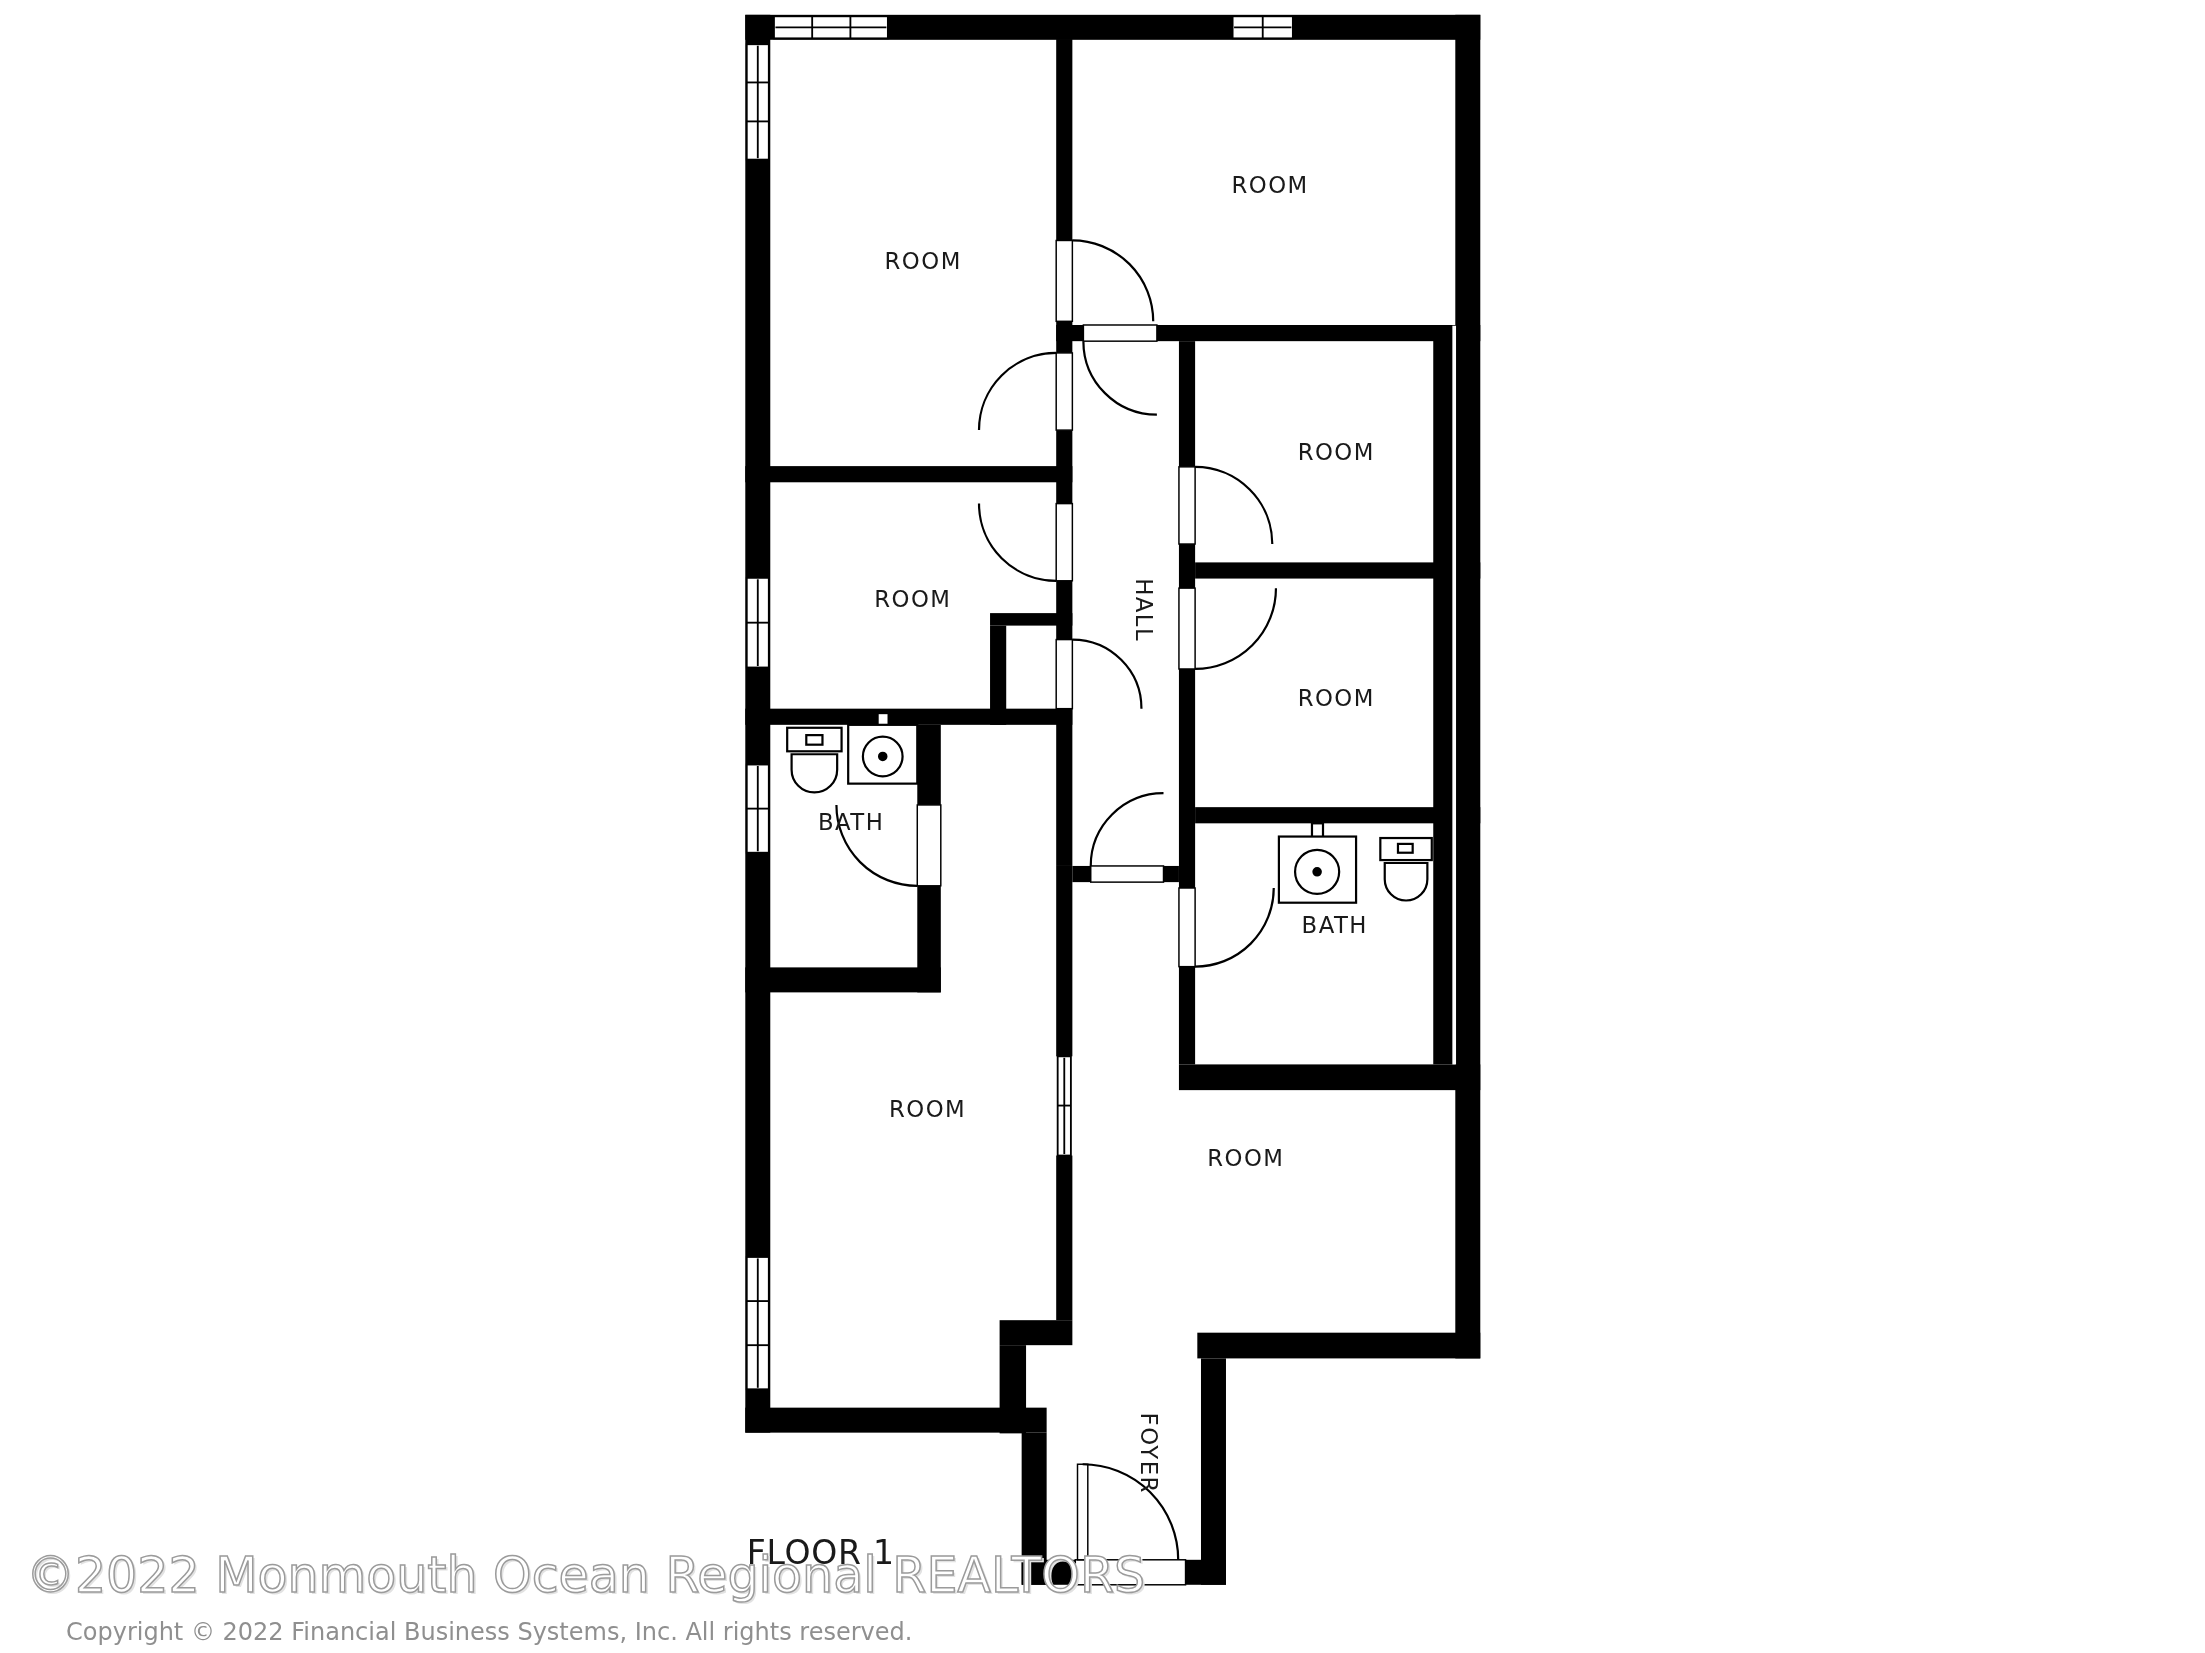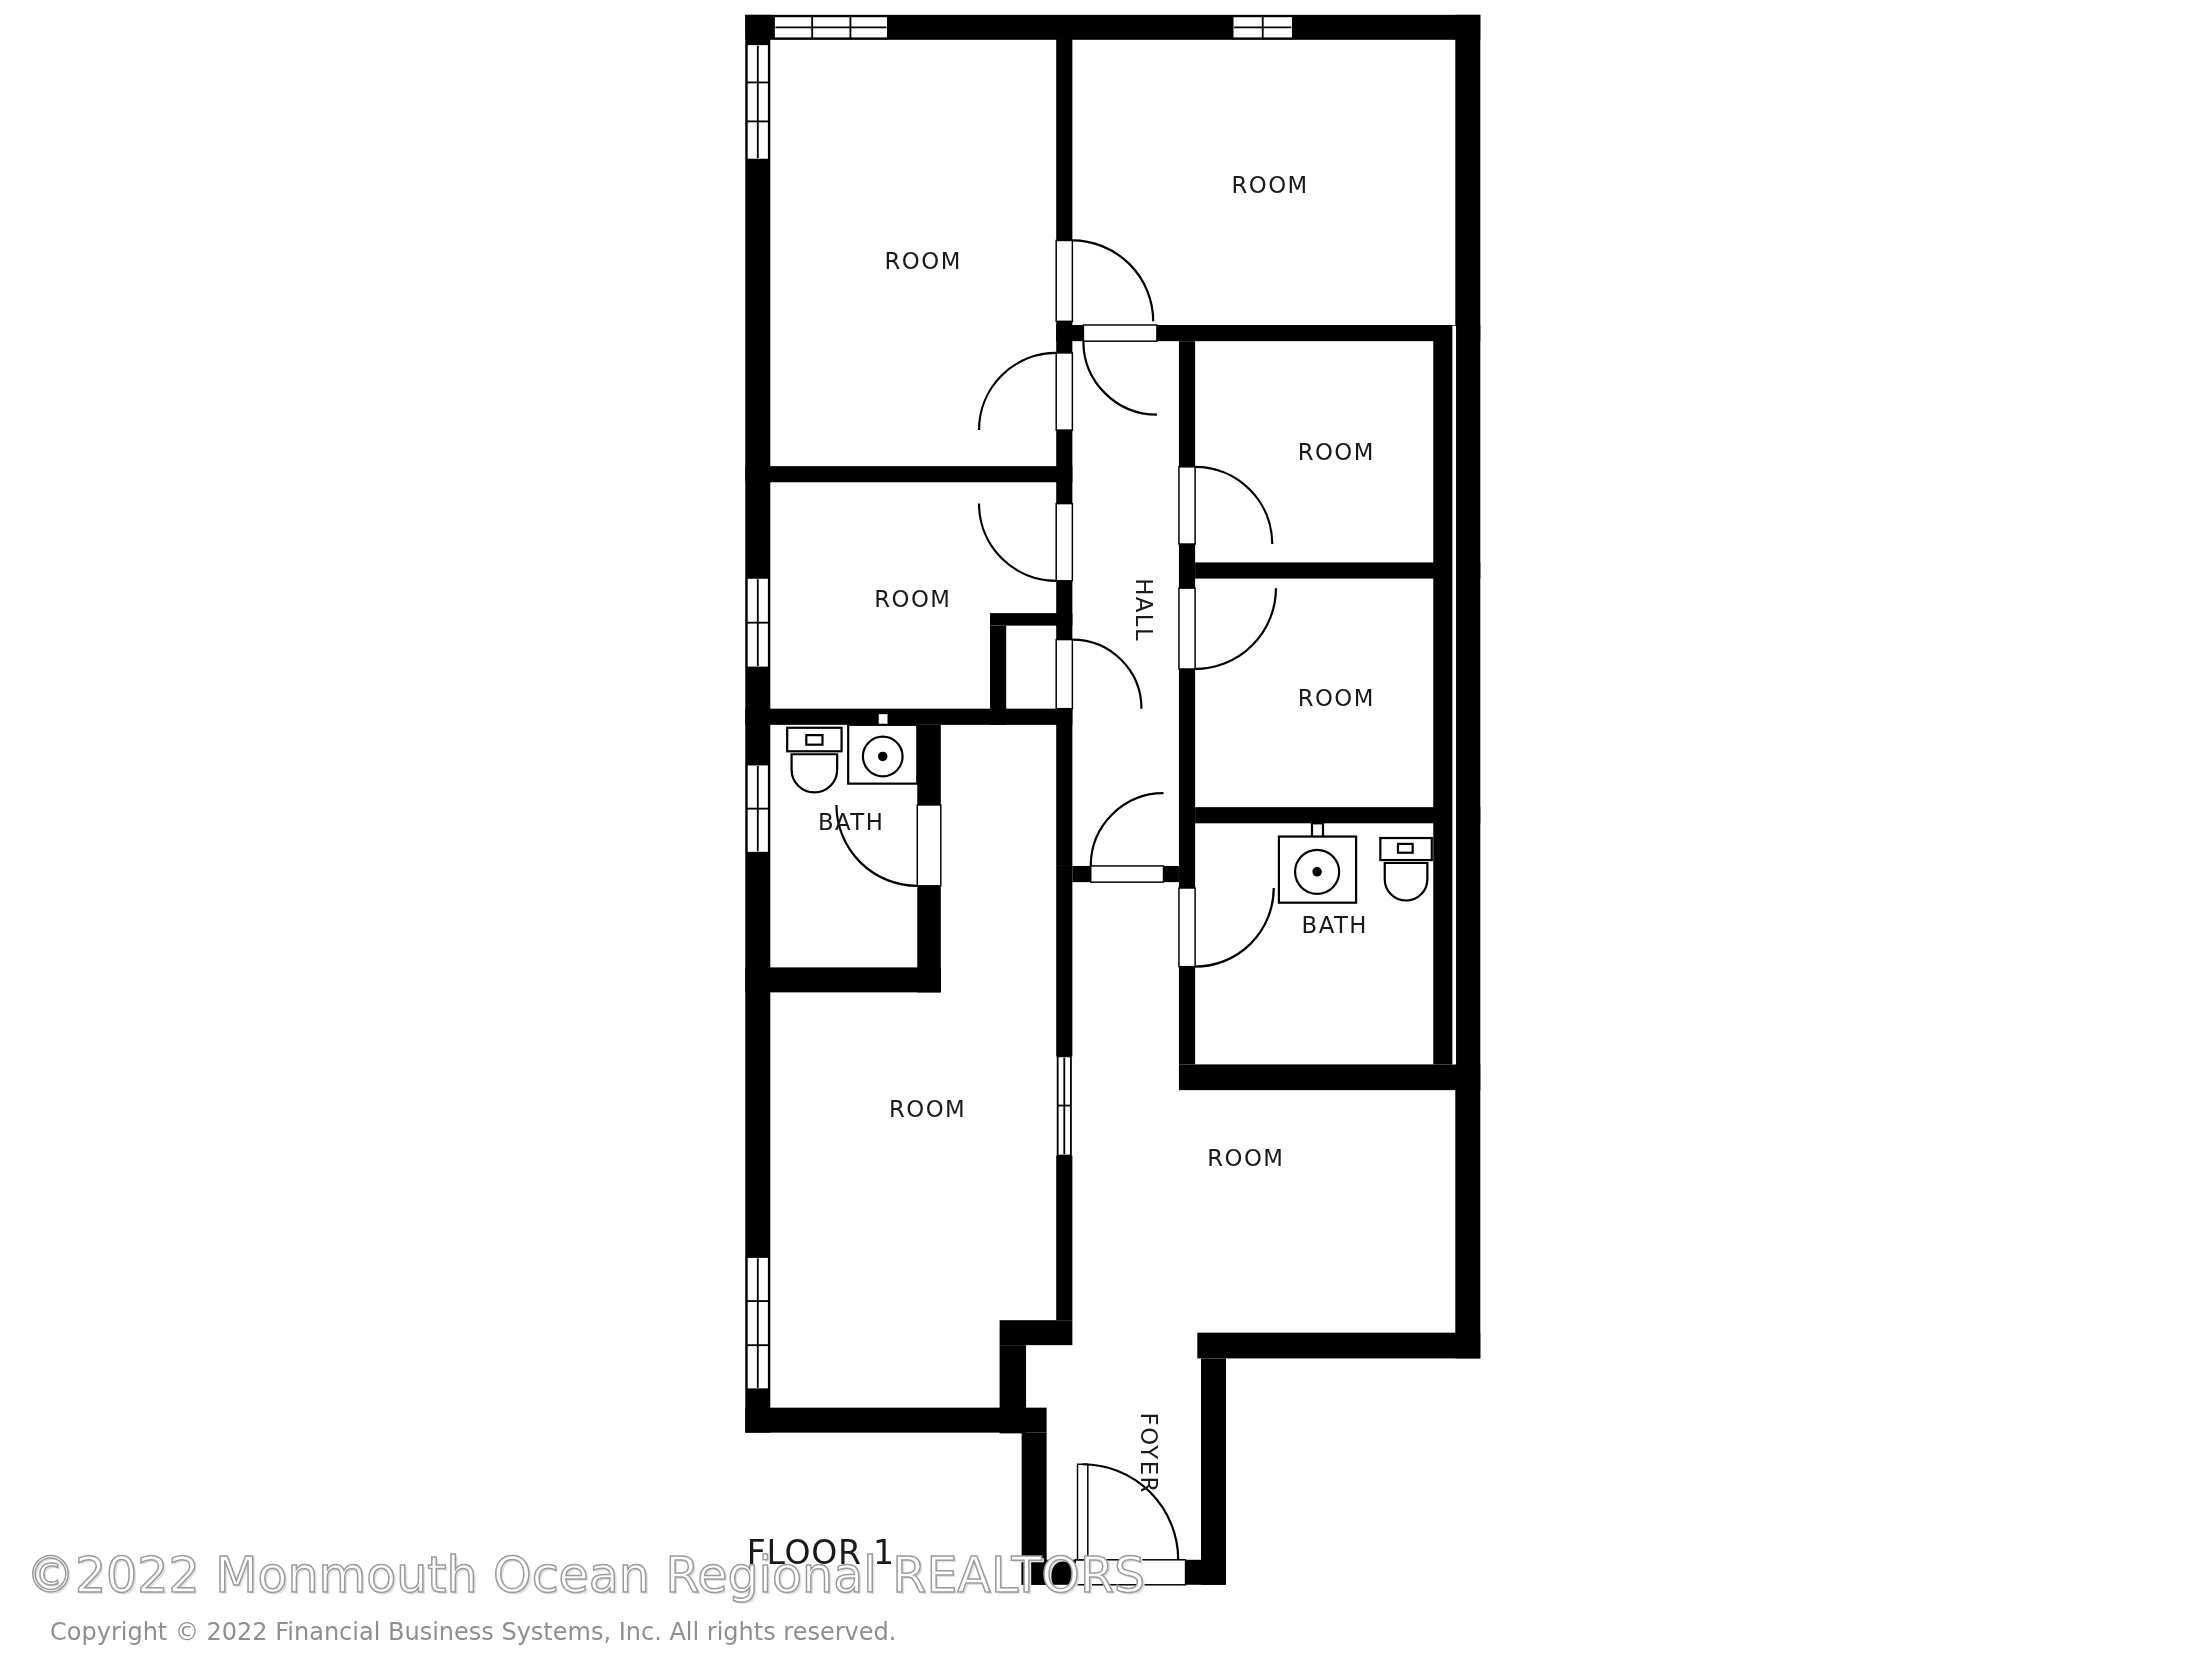--- a/index.html
+++ b/index.html
@@ -42,21 +42,21 @@
     position: absolute;
     left: 96px;
     top: 1595px;
     font-size: 24px;
     color: #8f8f8f;
     white-space: nowrap;
     z-index: 6;
   }
   .disclaimer-line2 {
     position: absolute;
-    left: 50px;
+    left: 66px;
     top: 1618px;
     font-size: 24px;
     color: #8f8f8f;
     white-space: nowrap;
     z-index: 6;
   }
   .logo {
     position: absolute;
     left: 2005px;
     top: 1684px;

